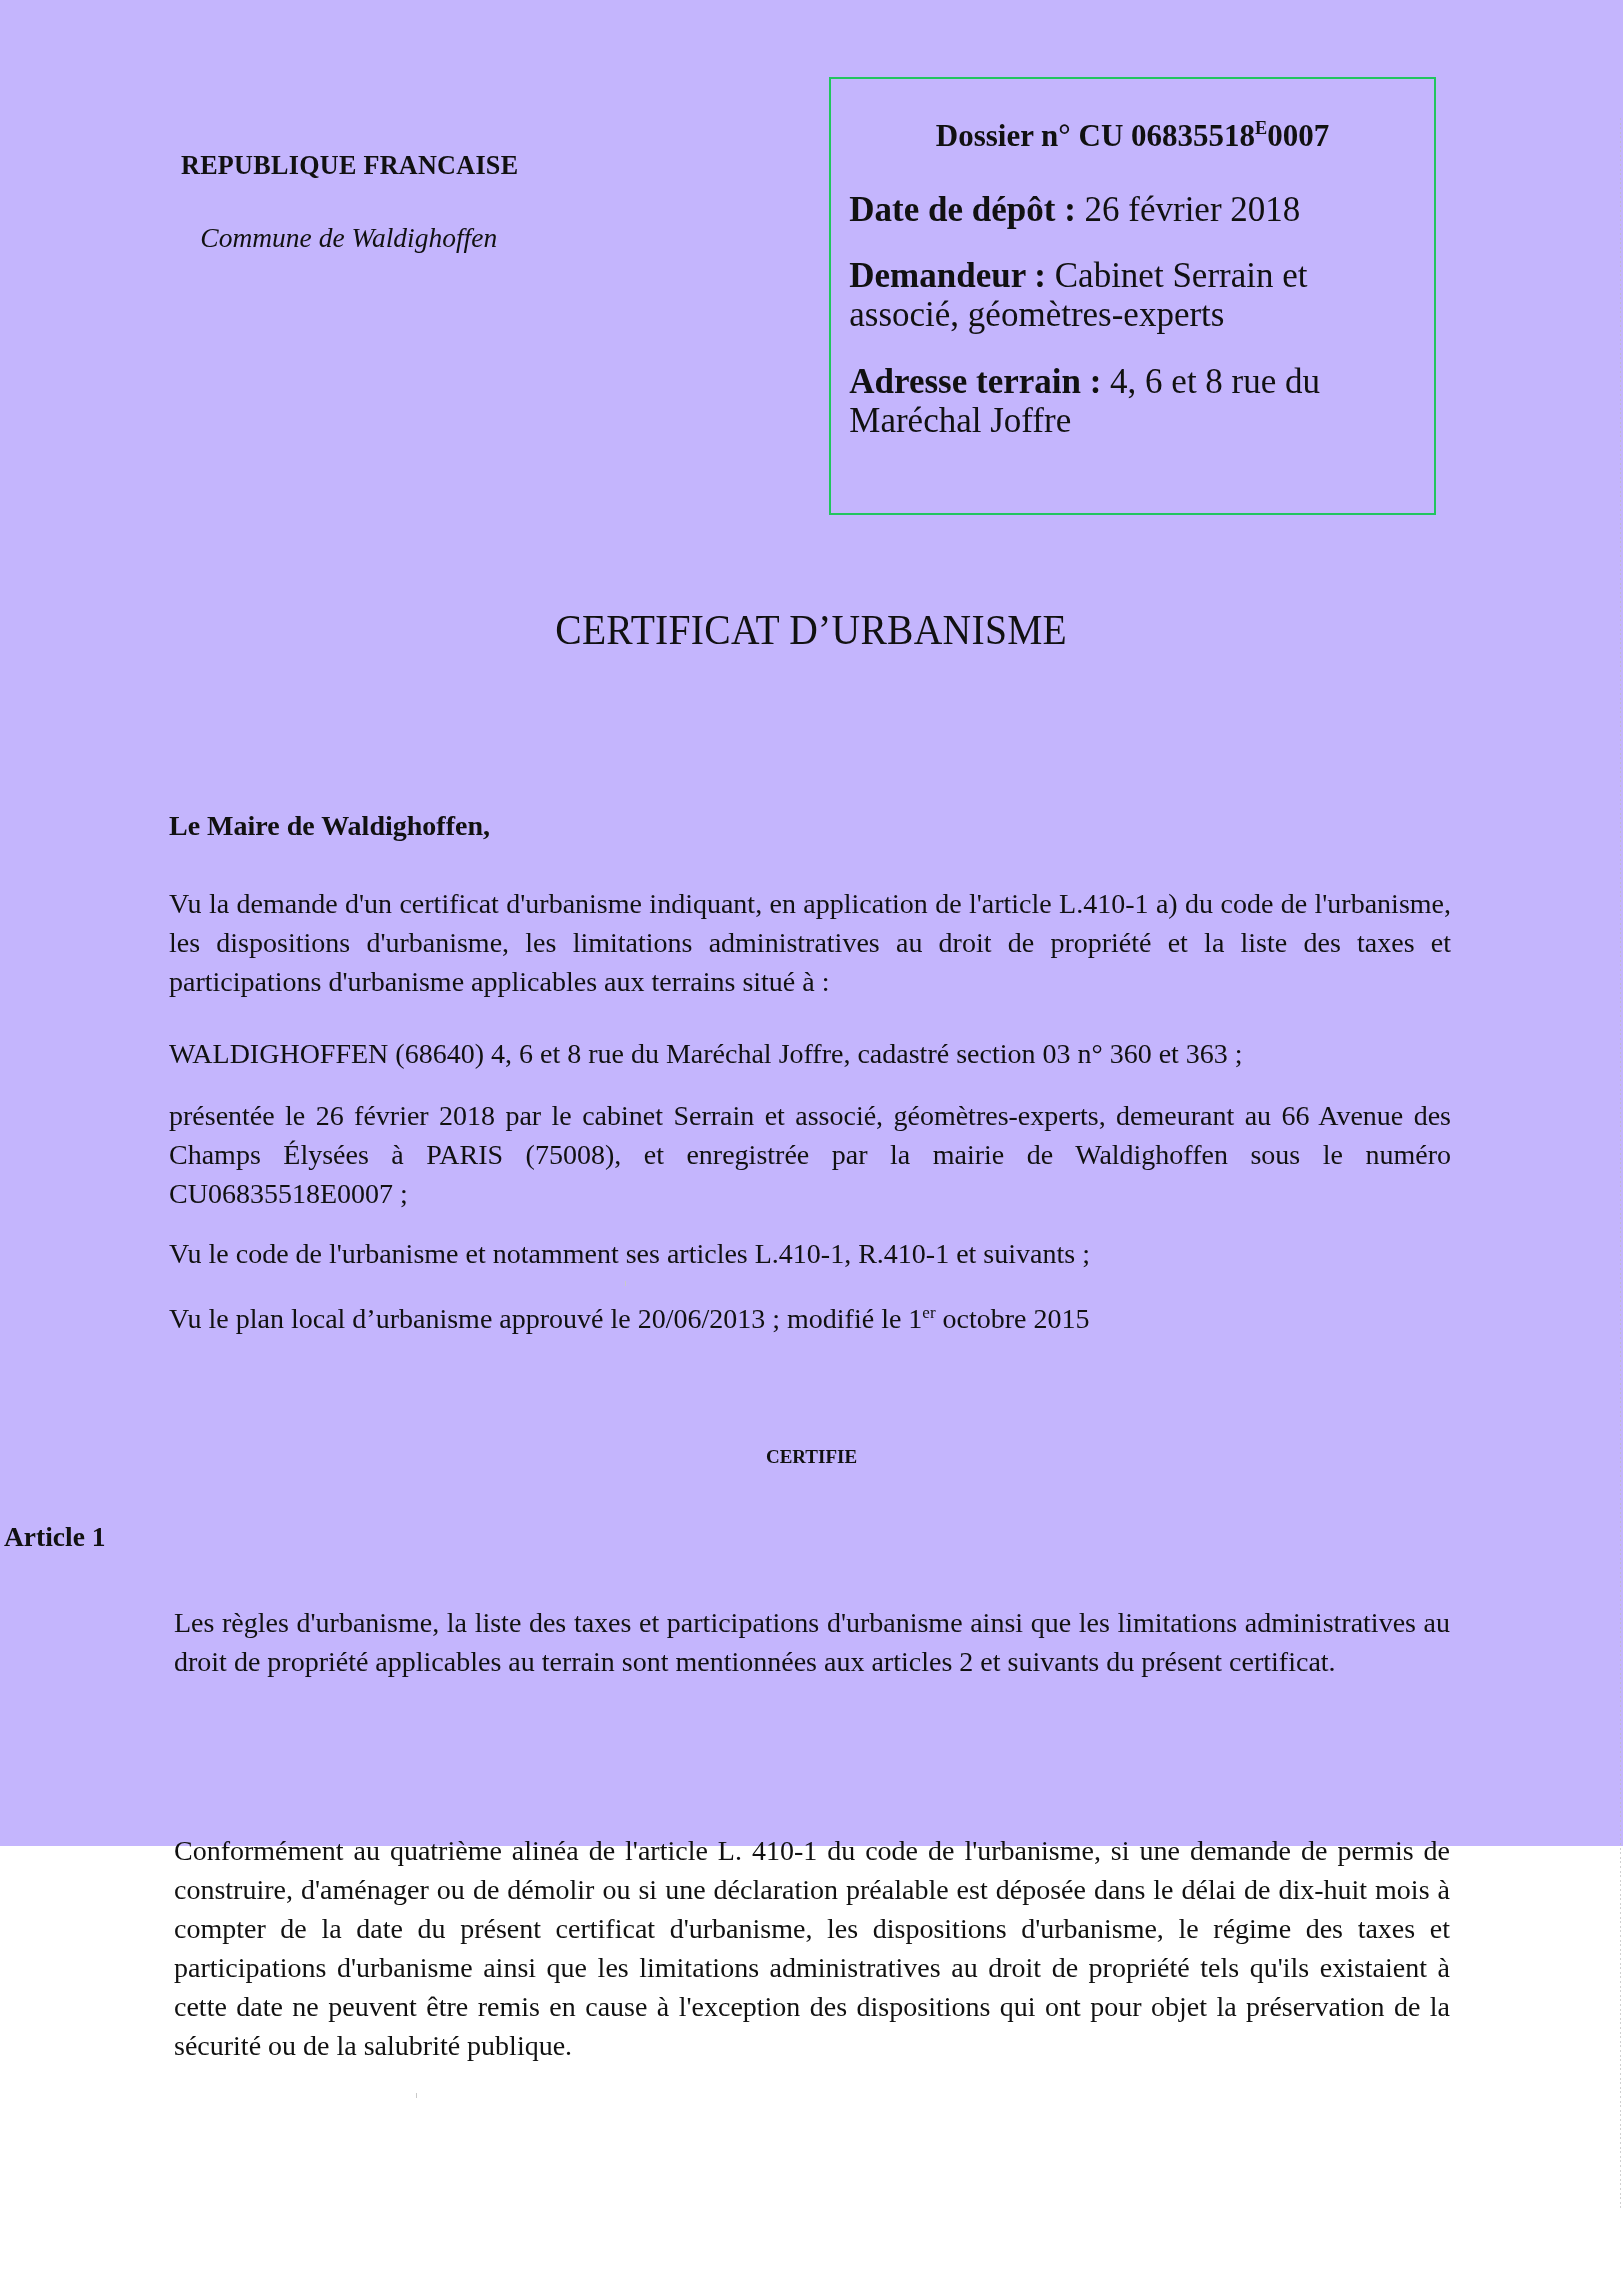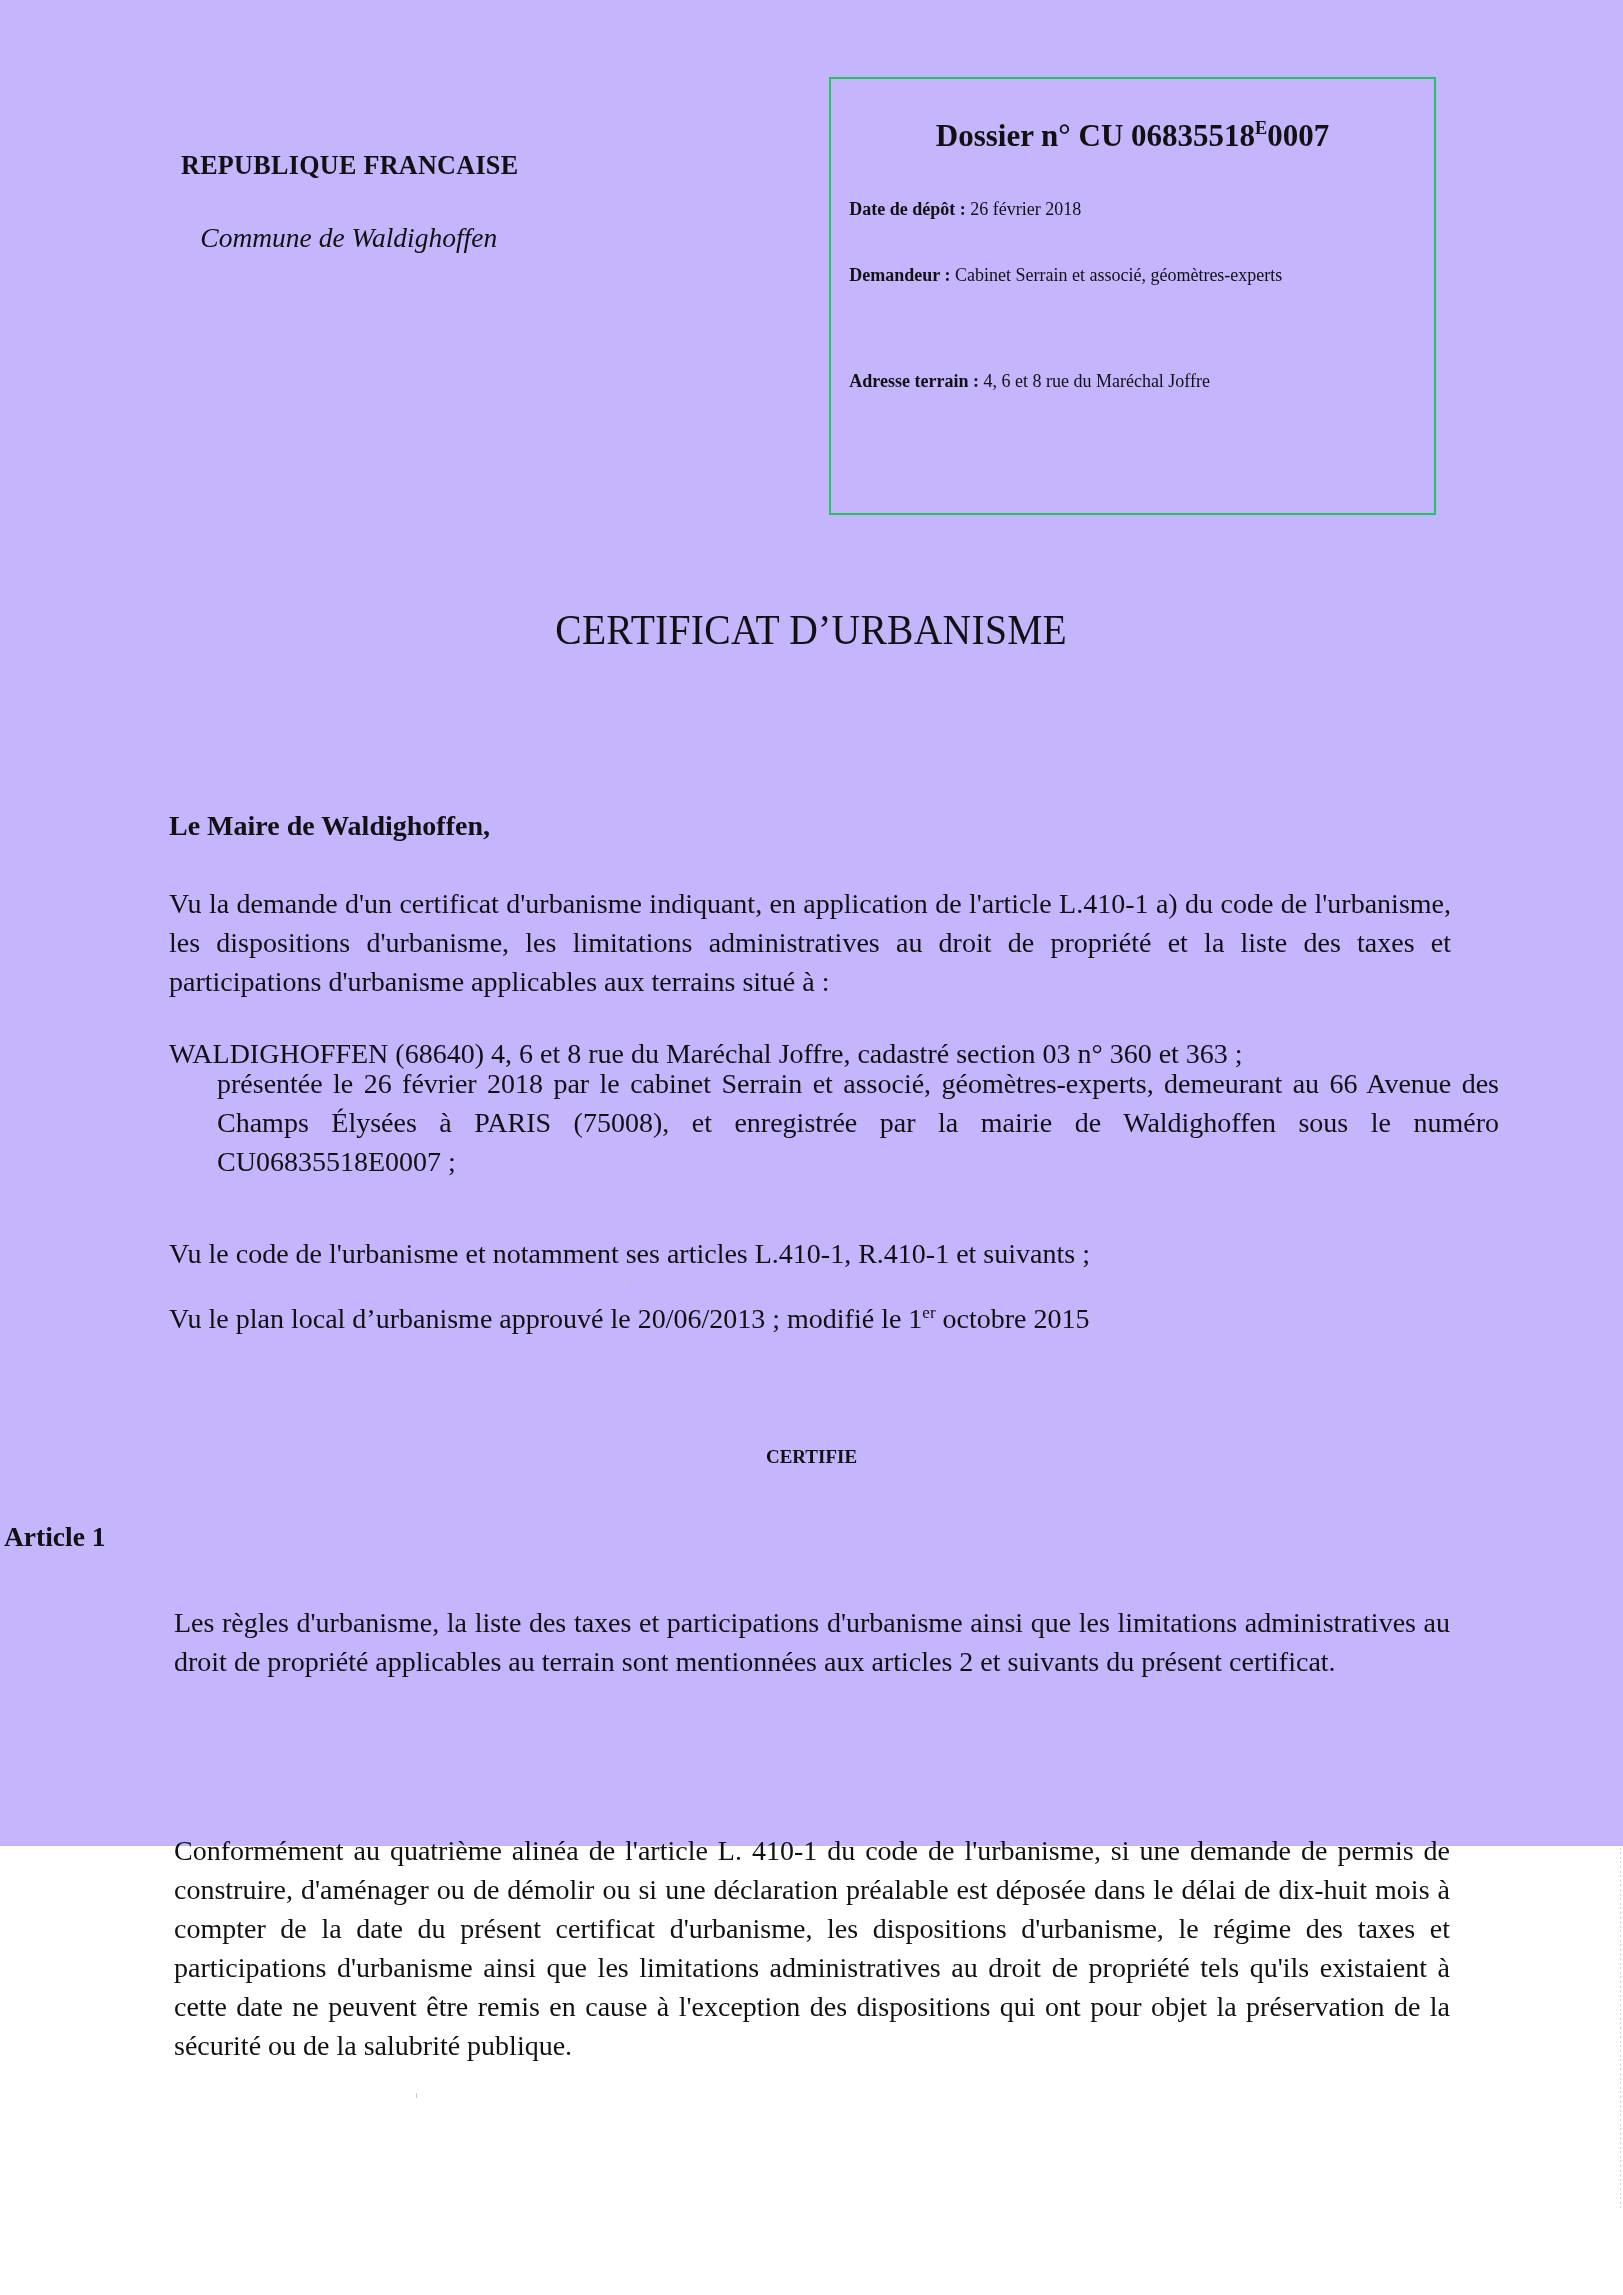--- a/index.html
+++ b/index.html
@@ -77,21 +77,21 @@
     }
     .dossier-title sup {
       font-size: 18.3px;
       vertical-align: 11.8px;
       line-height: 0;
     }
     .box-field {
       position: absolute;
       left: 18.3px;
       right: 19.6px;
-      font-size: 18px;
+      font-size: 35px;
       line-height: 39px;
     }
     .box-field .lbl { font-weight: bold; }
     .f-date { top: 111px; }
     .f-demandeur { top: 177px; }
     .f-adresse { top: 283px; }
 
     .main-title {
       position: absolute;
       left: 0; width: 1623px;
@@ -129,21 +129,21 @@
       text-align-last: left;
       margin: 0;
     }
     .para sup {
       font-size: 17px;
       vertical-align: 10.5px;
       line-height: 0;
     }
     .p1 { top: 884px; }
     .p2 { top: 1034px; }
-    .p3 { top: 1064px; margin-left: 48px; }
+    .p3 { top: 1096px; }
     .p4 { top: 1234px; }
     .p5 { top: 1299px; }
 
     .certifie {
       position: absolute;
       left: 0; width: 1623px;
       top: 1446px;
       text-align: center;
       font-weight: bold;
       font-size: 19px;

